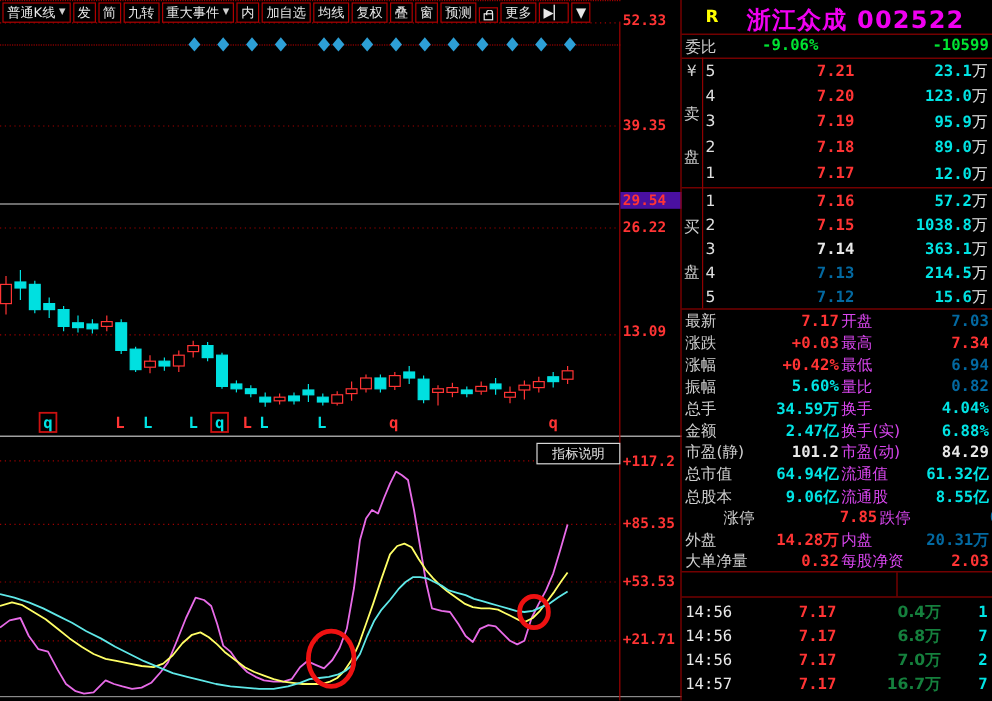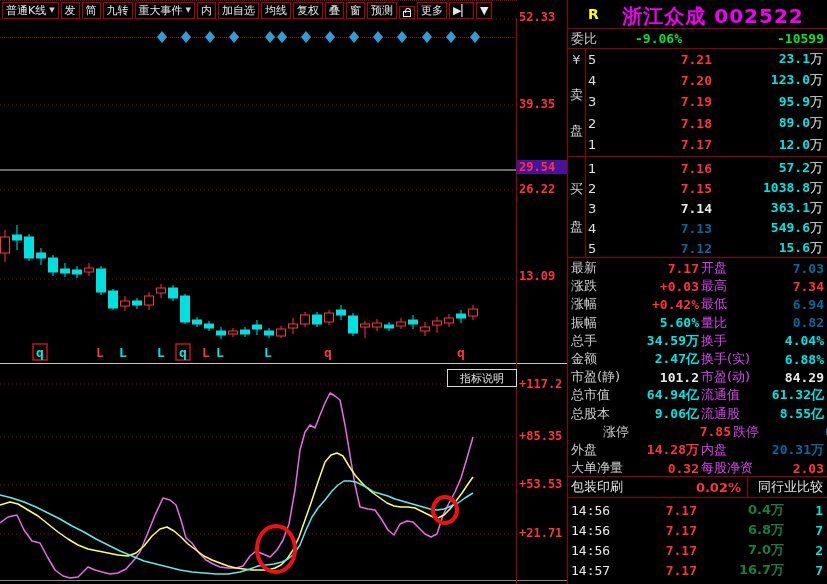--- a/index.html
+++ b/index.html
@@ -368,21 +368,21 @@
           <span class="vol"><span class="c-cyan">1038.8</span><span class="sfx">万</span></span>
         </div>
         <div class="obrow" style="top: 198px;">
           <span class="lvl">3</span>
           <span class="pr c-white">7.14</span>
           <span class="vol"><span class="c-cyan">363.1</span><span class="sfx">万</span></span>
         </div>
         <div class="obrow" style="top: 218px;">
           <span class="lvl">4</span>
           <span class="pr c-green">7.13</span>
-          <span class="vol"><span class="c-cyan">549.6</span><span class="sfx">万</span></span>
+          <span class="vol"><span class="c-cyan">214.5</span><span class="sfx">万</span></span>
         </div>
         <div class="obrow" style="top: 238px;">
           <span class="lvl">5</span>
           <span class="pr c-green">7.12</span>
           <span class="vol"><span class="c-cyan">15.6</span><span class="sfx">万</span></span>
         </div>
       </div>
     <div class="rline" style="top:257px; left:0;"></div>
 
     <div id="stat-rows">
@@ -454,25 +454,20 @@
         </div>
         <div class="strow" style="top: 459.2px;">
           <span class="l1">大单净量</span>
           <span class="v1 c-red">0.32</span>
           <span class="l2">每股净资</span>
           <span class="v2 c-red">2.03</span>
         </div>
       </div>
 
     <div class="rline" style="top:476px; left:0;"></div>
-    <div id="industry-row">
-      <span class="nm">包装印刷</span>
-      <span class="pc">0.02%</span>
-      <span class="cmp">同行业比较</span>
-    </div>
     <div class="vdiv" style="left:179px; top:477px; height:20px;"></div>
     <div class="rline" style="top:497px; left:0;"></div>
 
     <div id="trade-rows">
         <div class="trrow" style="top: 500px;">
           <span class="tm">14:56</span>
           <span class="pr">7.17</span>
           <span class="vl">0.4万</span>
           <span class="ct">1</span>
         </div>

